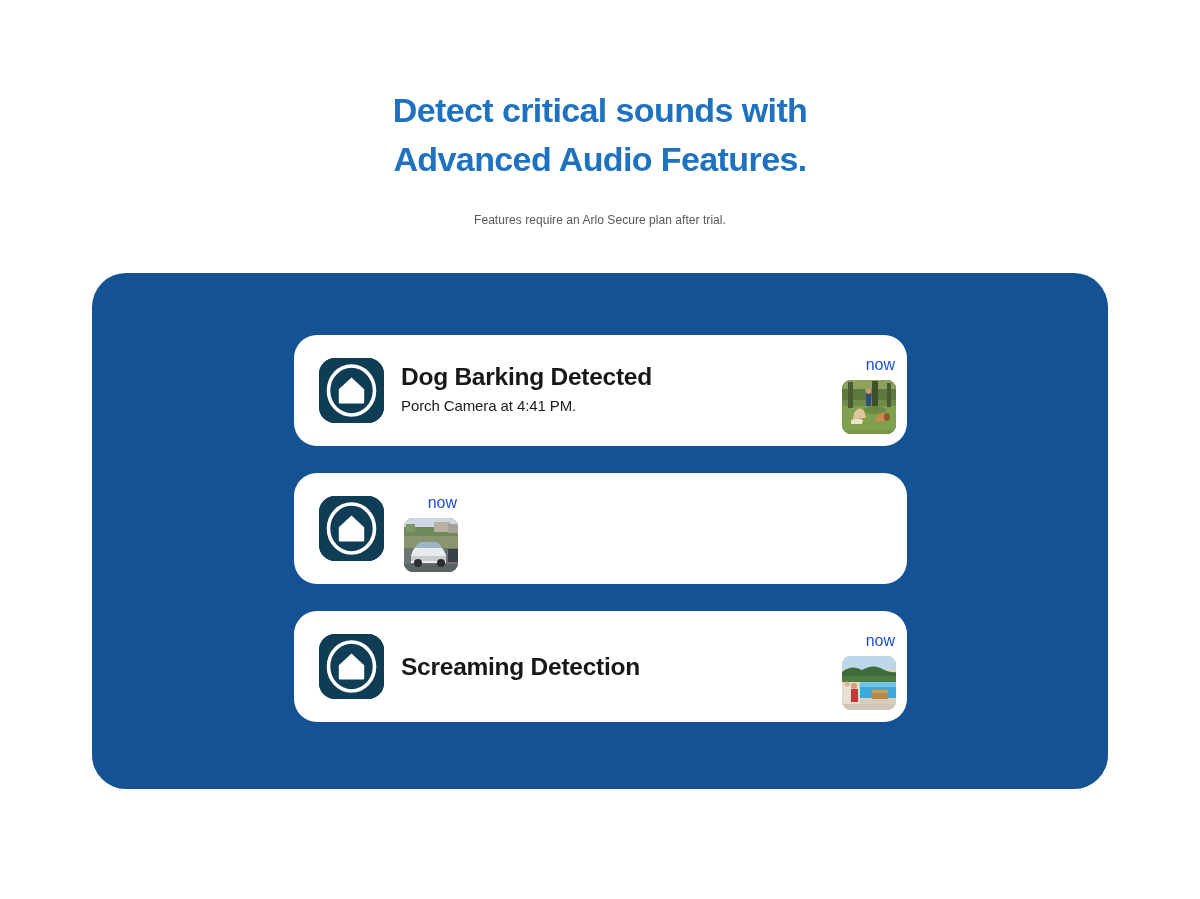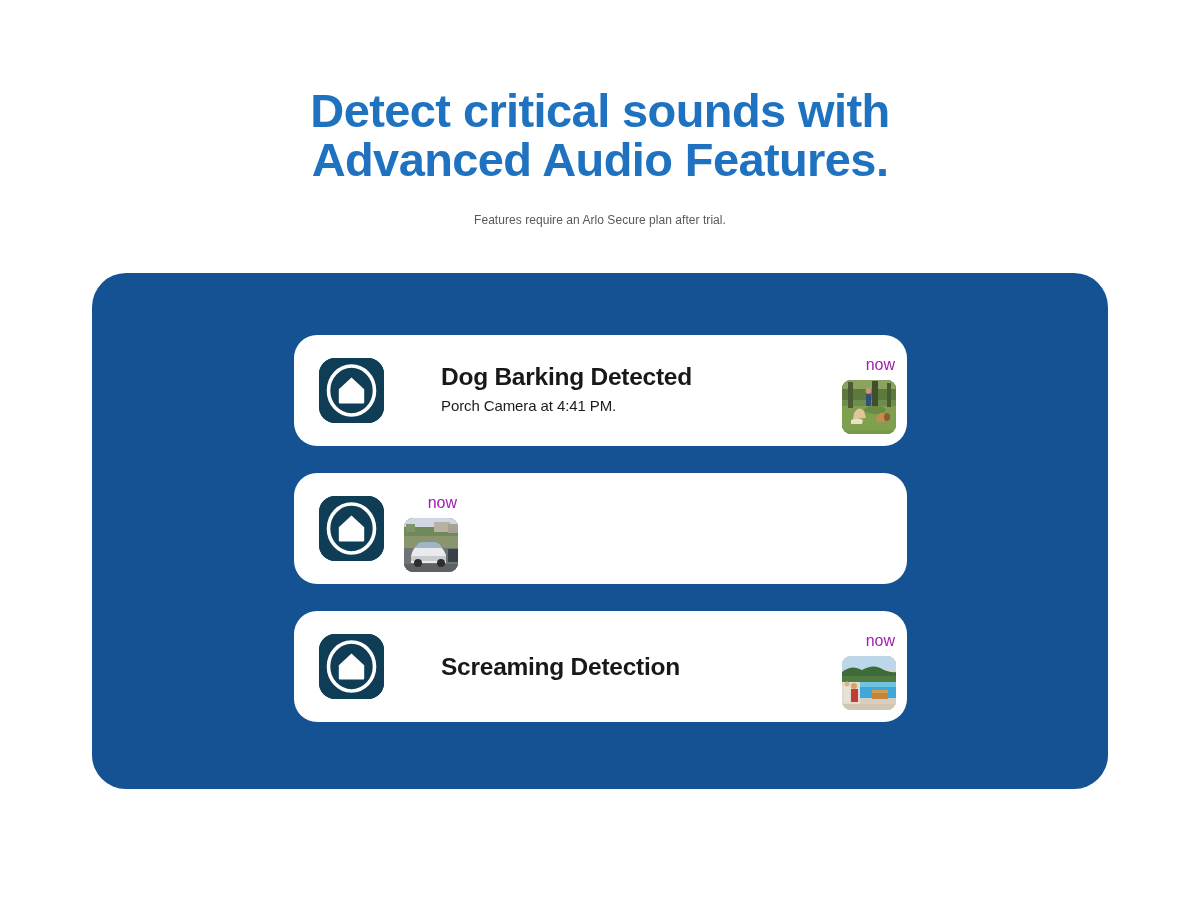--- a/index.html
+++ b/index.html
@@ -24,21 +24,21 @@
 
   
   .header {
     position: absolute;
     left: 0;
     top: 86px;
     width: 1200px;
     text-align: center;
   }
   .headline {
-    font-size: 47px;
+    font-size: 34px;
     line-height: 49px;
     font-weight: 700;
     letter-spacing: -0.6px;
     color: #1E72C0;
     margin: 0;
     font-family: "Liberation Sans", sans-serif;
   }
   .headline .line {
     display: block;
   }
@@ -105,21 +105,20 @@
 
   
   .notif-text {
     flex: 1 1 auto;
     min-width: 0;
     padding-left: 17px;
     padding-right: 10px;
     display: flex;
     flex-direction: column;
     justify-content: center;
-    margin-left: 40px;
   }
   .notif-title {
     font-size: 24.5px;
     line-height: 30px;
     font-weight: 700;
     color: #16181A;
     letter-spacing: -0.25px;
     white-space: nowrap;
   }
   .notif-sub {
@@ -137,21 +136,21 @@
     width: 85px;
     height: 111px;
     position: relative;
   }
   .notif-time {
     position: absolute;
     right: 12px;
     top: 21px;
     font-size: 16px;
     line-height: 18px;
-    color: #a21caf;
+    color: #1d4ed8;
     font-weight: 400;
     text-align: right;
   }
   .notif-thumb {
     position: absolute;
     right: 11px;
     top: 45px;
     width: 54px;
     height: 54px;
     border-radius: 9px;

